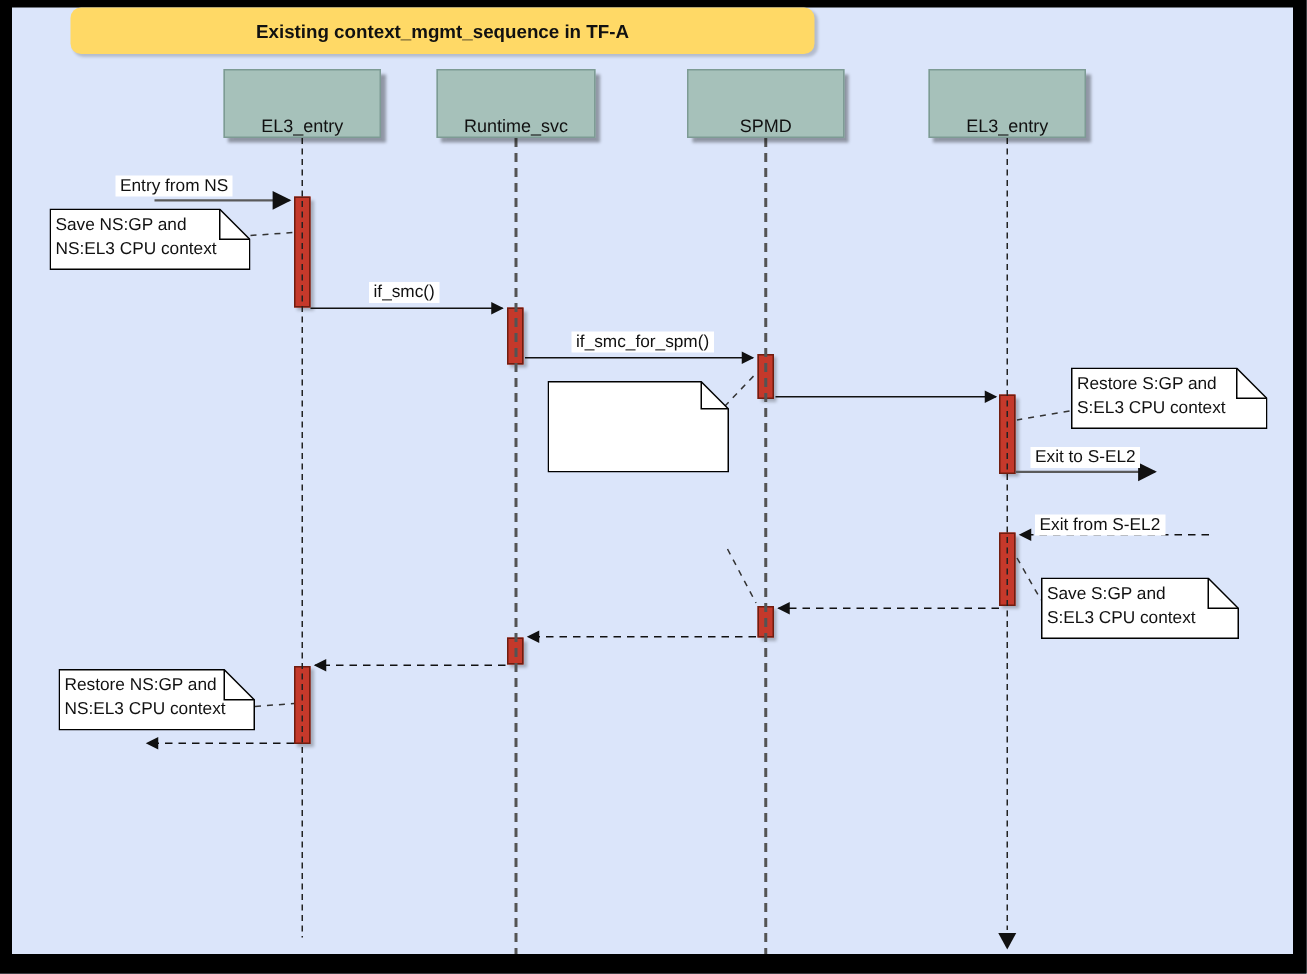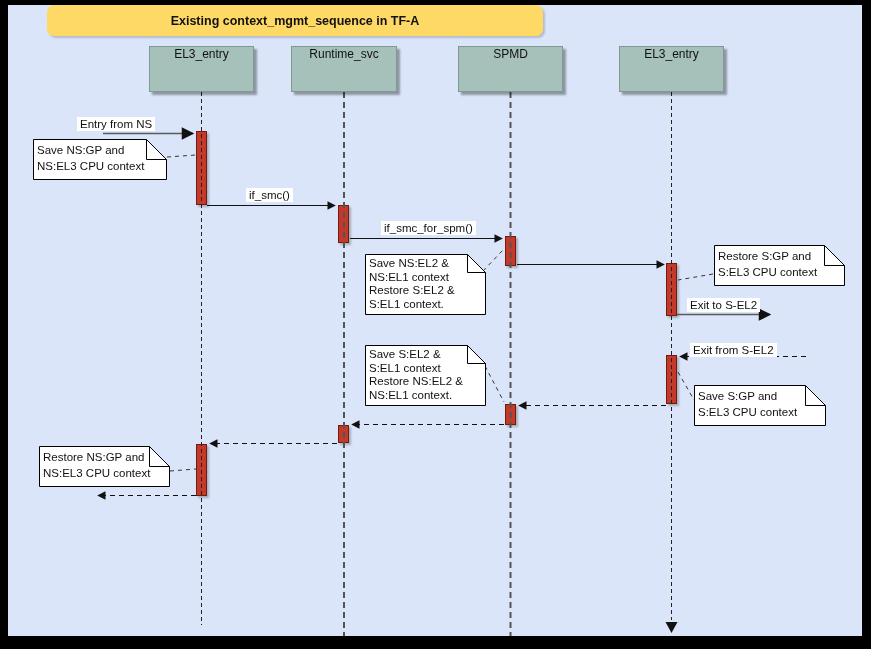--- a/index.html
+++ b/index.html
@@ -23,21 +23,21 @@
     display:flex; align-items:center; justify-content:center;
     font-size:12.5px; font-weight:bold;
     box-shadow:2px 2px 2px rgba(0,0,0,0.18);
   }
 
   .actor {
     position:absolute; top:46px; width:105px; height:46px;
     background: var(--actor-fill, #a6c1ba);
     border:1px solid var(--actor-border, #7d9b94);
     box-shadow:3px 3px 2px rgba(0,0,0,0.35);
-    display:flex; align-items:flex-start; justify-content:center;
+    display:flex; align-items:flex-end; justify-content:center;
     font-size:12px;
   }
   .actor.a0 { left:149px; }
   .actor.a1 { left:291px; width:106px; }
   .actor.a2 { left:458px; }
   .actor.a3 { left:619px; }
 
   .activation {
     position:absolute; width:11px;
     background: var(--activation-fill, #c5392b);
@@ -136,45 +136,31 @@
     </svg>
     <div class="note-text">Save NS:GP and
 NS:EL3 CPU context</div>
   </div>
 
   <div class="note four" style="left:365px; top:254px; width:121px; height:61px;">
     <svg width="121" height="61">
       <path d="M0.5,0.5 H102.5 L120.5,18.5 V60.5 H0.5 Z" fill="#fff" stroke="#000"></path>
       <path d="M102.5,0.5 V18.5 H120.5" fill="none" stroke="#000"></path>
     </svg>
-    <div class="note-text">Save NS:EL2 &amp;
-NS:EL1 context
-Restore S:EL2 &amp;
-S:EL1 context.</div>
   </div>
 
   <div class="note two" style="left:714px; top:245px; width:131px; height:41px;">
     <svg width="131" height="41">
       <path d="M0.5,0.5 H110.5 L130.5,20.5 V40.5 H0.5 Z" fill="#fff" stroke="#000"></path>
       <path d="M110.5,0.5 V20.5 H130.5" fill="none" stroke="#000"></path>
     </svg>
     <div class="note-text">Restore S:GP and
 S:EL3 CPU context</div>
   </div>
 
-  <div class="note four" style="left:365px; top:345px; width:121px; height:61px;">
-    <svg width="121" height="61">
-      <path d="M0.5,0.5 H102.5 L120.5,18.5 V60.5 H0.5 Z" fill="#fff" stroke="#000"></path>
-      <path d="M102.5,0.5 V18.5 H120.5" fill="none" stroke="#000"></path>
-    </svg>
-    <div class="note-text">Save S:EL2 &amp;
-S:EL1 context
-Restore NS:EL2 &amp;
-NS:EL1 context.</div>
-  </div>
 
   <div class="note two" style="left:694px; top:385px; width:132px; height:42px;">
     <svg width="132" height="41">
       <path d="M0.5,0.5 H111.5 L131.5,20.5 V40.5 H0.5 Z" fill="#fff" stroke="#000"></path>
       <path d="M111.5,0.5 V20.5 H131.5" fill="none" stroke="#000"></path>
     </svg>
     <div class="note-text">Save S:GP and
 S:EL3 CPU context</div>
   </div>
 

